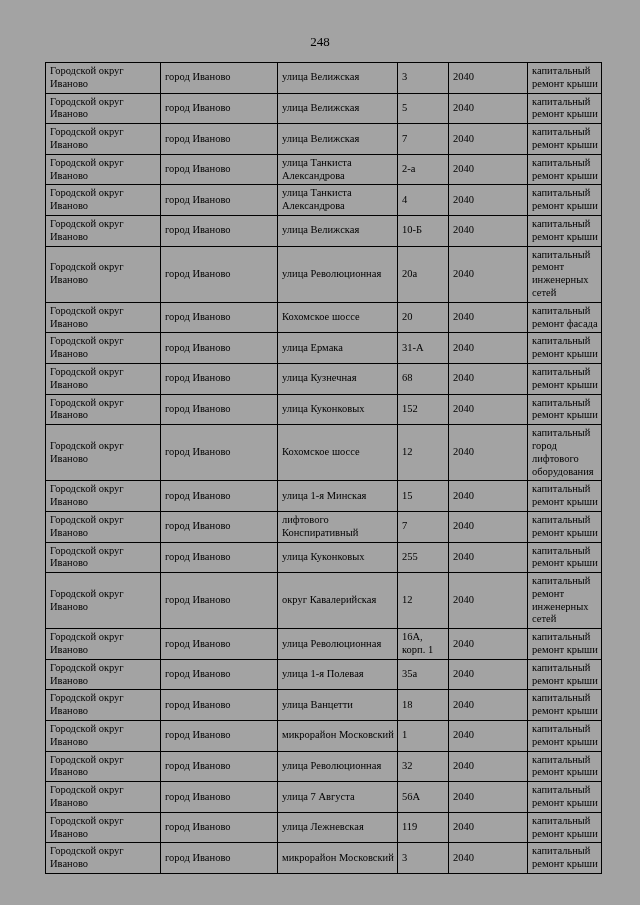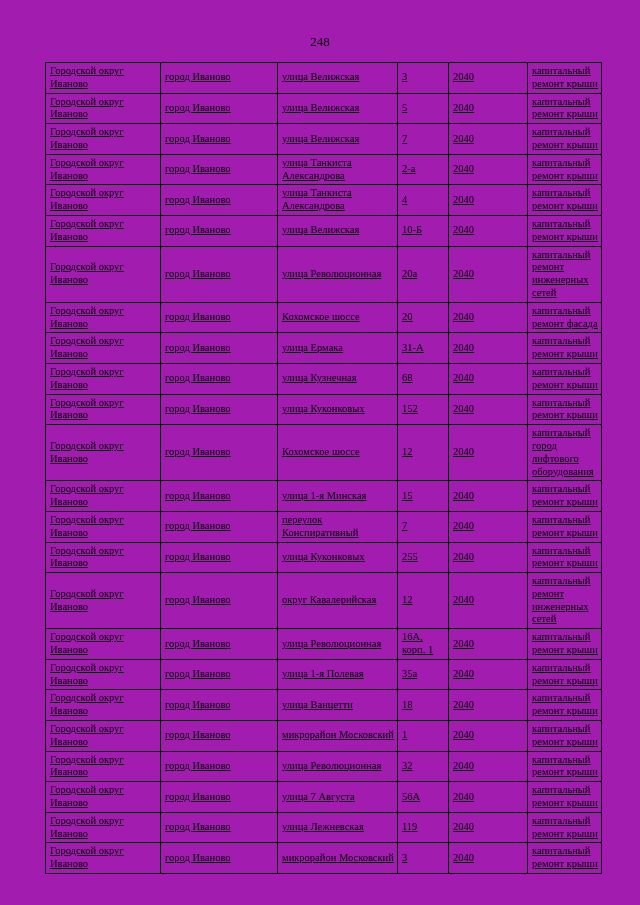--- a/index.html
+++ b/index.html
@@ -6,35 +6,34 @@
     margin: 0;
     padding: 0;
     background: #ffffff;
     font-family: "Liberation Serif", "DejaVu Serif", serif;
     color: #000000;
   }
   .page {
     position: relative;
     width: 640px;
     height: 905px;
-    background: #a21caf;
+    background: #a3a3a3;
     box-sizing: border-box;
   }
   .page-number {
     text-align: center;
     padding-top: 34px;
     padding-bottom: 12px;
     font-size: 13px;
   }
   table.repairs-table {
     border-collapse: collapse;
     table-layout: fixed;
     width: 556px;
     margin-left: 45px;
-    text-decoration: underline;
   }
   table.repairs-table td {
     border: 1px solid #000000;
     font-size: 10.5px;
     line-height: 1.22;
     padding: 2px 3px 2px 4px;
     vertical-align: middle;
     text-align: left;
     word-wrap: break-word;
   }
@@ -174,21 +173,21 @@
     <td>город Иваново</td>
     <td>улица 1-я Минская</td>
     <td>15</td>
     <td>2040</td>
     <td>капитальный ремонт крыши</td>
   </tr>
 
   <tr>
     <td>Городской округ Иваново</td>
     <td>город Иваново</td>
-    <td>переулок Конспиративный</td>
+    <td>лифтового Конспиративный</td>
     <td>7</td>
     <td>2040</td>
     <td>капитальный ремонт крыши</td>
   </tr>
 
   <tr>
     <td>Городской округ Иваново</td>
     <td>город Иваново</td>
     <td>улица Куконковых</td>
     <td>255</td>

